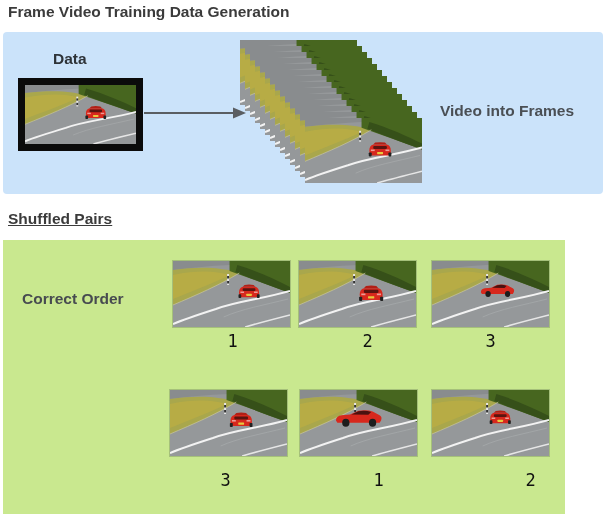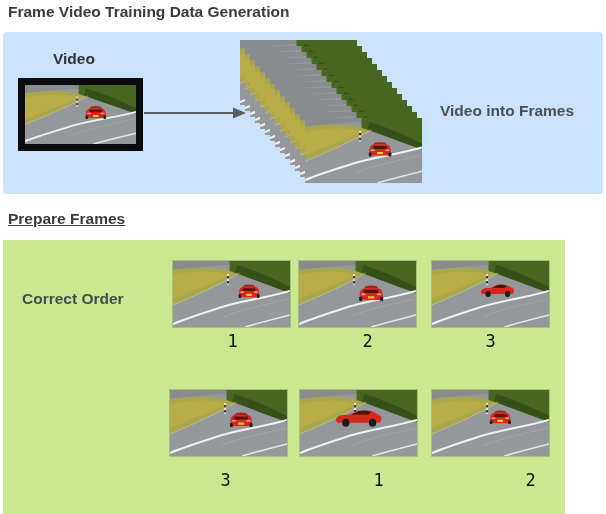--- a/index.html
+++ b/index.html
@@ -101,21 +101,21 @@
       <path d="M13,5 L18,2.8 Q23,2 27,3.4 L25,5.2 Z" fill="#4a1210"></path>
       <circle cx="9" cy="10.5" r="2.6" fill="#1d1d1d"></circle>
       <circle cx="28" cy="10.5" r="2.6" fill="#1d1d1d"></circle>
     </symbol>
   </defs>
 </svg>
 
 <div class="page-title">Frame Video Training Data Generation</div>
 
 <div class="flow-panel">
-  <div class="video-label">Video</div>
+  <div class="video-label">Data</div>
 
   <div class="video-thumb">
     <svg viewBox="0 0 120 66" preserveAspectRatio="none">
       <use href="#scene" width="120" height="66"></use>
       <use href="#car-rear" x="62" y="23" width="29" height="16"></use>
     </svg>
   </div>
 
   <svg class="flow-arrow" viewBox="0 0 104 16">
     <line x1="1" y1="8" x2="92" y2="8" stroke="#5a5e62" stroke-width="2.2"></line>
@@ -177,21 +177,21 @@
       </svg>
       <svg class="stack-layer" viewBox="0 0 120 66" preserveAspectRatio="none" style="left: 65px; top: 78px;">
         <use href="#scene" width="120" height="66"></use>
         <use href="#car-rear" x="62" y="24" width="30" height="16"></use>
       </svg>
     </div>
 
   <div class="split-label">Video into Frames</div>
 </div>
 
-<div class="prepare-heading">Prepare Frames</div>
+<div class="prepare-heading">Shuffled Pairs</div>
 
 <div class="pairs-panel">
   <div class="row-label correct">Correct Order</div>
 
   <div class="frame-cell row-correct" style="left:170px;top:21px;">
     <svg class="frame-image" viewBox="0 0 120 66" preserveAspectRatio="none">
       <use href="#scene" width="120" height="66"></use>
       <use href="#car-rear" x="64" y="23" width="28" height="15"></use>
     </svg>
     <div class="frame-num" style="transform:translateX(1px);">1</div>

